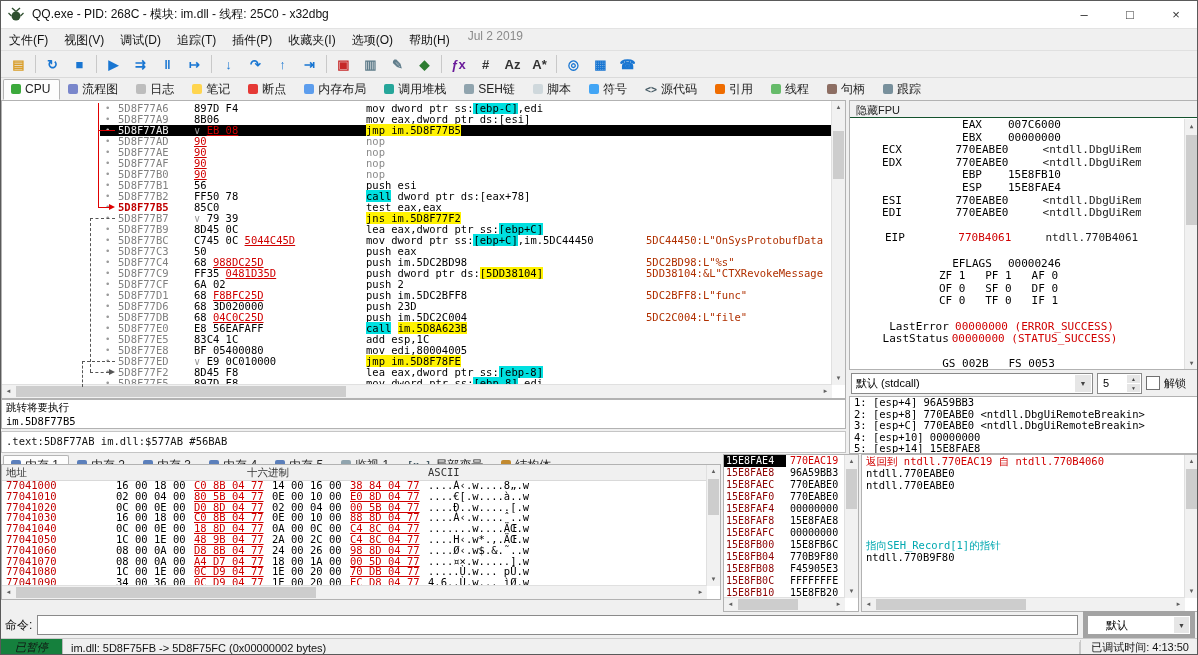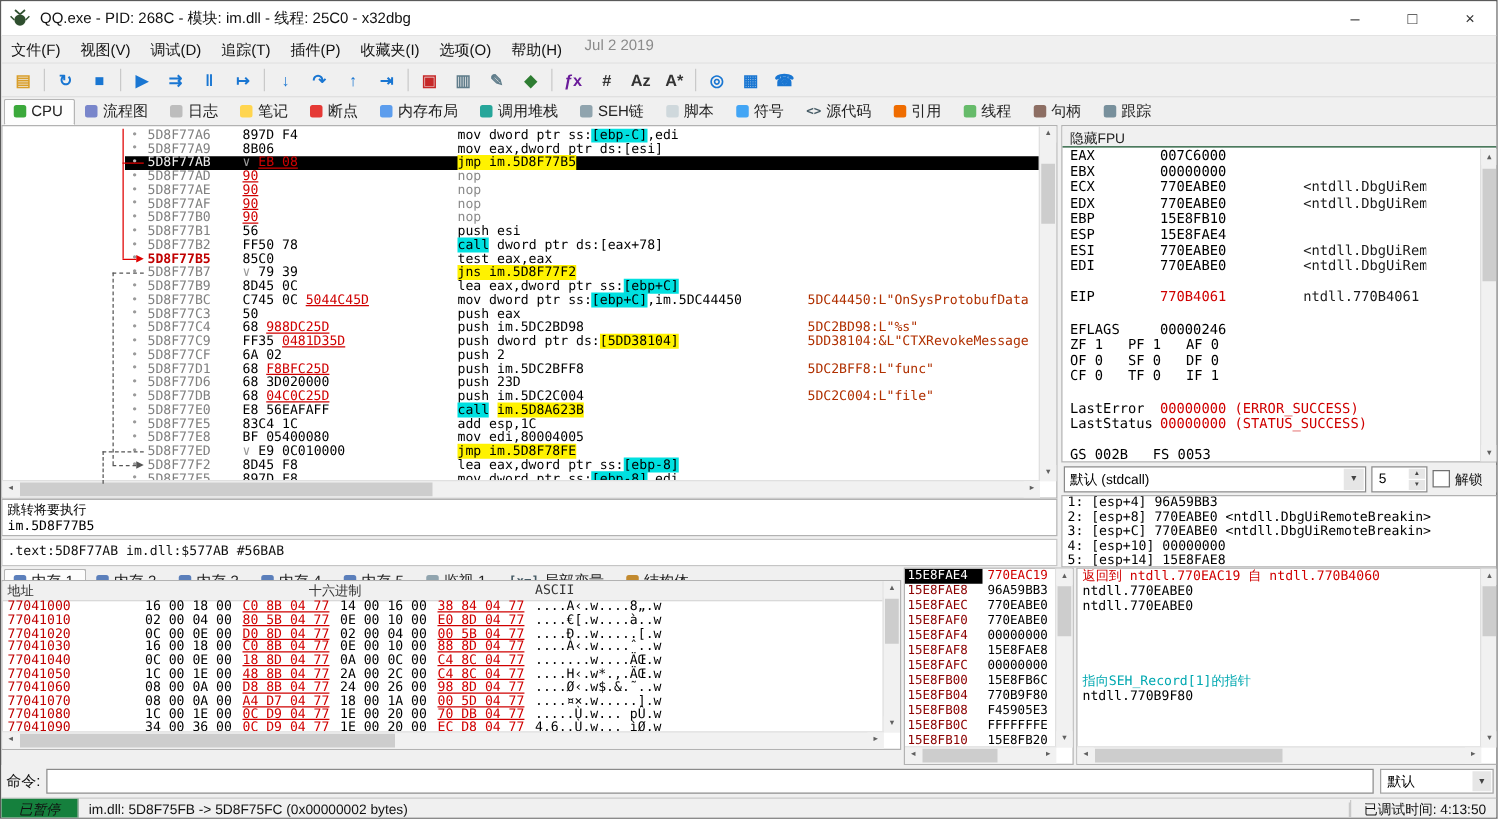--- a/index.html
+++ b/index.html
@@ -52,21 +52,21 @@
   .arrow{position:absolute;z-index:3;}
   .tri{width:0;height:0;border-top:3px solid transparent;border-bottom:3px solid transparent;position:absolute;z-index:3;}
 
   
   .infopane{left:0;top:398px;width:845px;height:30px;background:#fff;border:1px solid #b2b2b2;font-size:10.5px;padding:1px 4px;}
   .disstatus{left:0;top:430px;width:845px;height:22px;background:#fff;border:1px solid #c5c5c5;font-size:10.5px;padding:3px 4px;color:#111;}
 
   
   .regs{left:848px;top:99px;width:350px;height:270px;background:#fff;border:1px solid #b2b2b2;}
   .regs-header{position:absolute;left:0;top:0;width:348px;height:17px;background:#f0f0f0;border-bottom:1px solid #14532d;font-size:11px;color:#222;padding:2px 6px;box-sizing:border-box;}
-  .reglines{position:absolute;left:0;top:18px;width:291px;height:250px;overflow:hidden;}
+  .reglines{position:absolute;left:0;top:18px;width:291px;height:250px;overflow:hidden;text-align:center;}
   .reg-line{height:12.6px;line-height:12.6px;font-size:11px;white-space:pre;padding-left:6px;}
   .rn{display:inline-block;min-width:72px;color:#000;}
   .rv{display:inline-block;color:#000;}
   .rv.wide{min-width:108px;}
   .rv.red{color:#d00000;}
   .rx{color:#1a1a1a;}
 
   .convrow{left:848px;top:371px;width:350px;height:22px;background:#f0f0f0;display:flex;align-items:center;gap:4px;padding:0 2px;}
   .combo{width:236px;height:19px;background:#fff;border:1px solid #8a8a8a;font-size:11px;display:flex;align-items:center;padding-left:4px;position:relative;}
   .combo .arrowbox{position:absolute;right:1px;top:1px;bottom:1px;width:16px;background:#e6e6e6;display:flex;align-items:center;justify-content:center;font-size:7px;color:#444;}
@@ -104,21 +104,21 @@
   .cmts{left:860px;top:453px;width:338px;height:158px;background:#fff;border:1px solid #b2b2b2;}
   .cmtlines{position:absolute;left:0;top:0;width:325px;height:145px;overflow:hidden;}
   .cmt-line{height:12px;line-height:12px;font-size:10.5px;white-space:pre;padding-left:4px;color:#000;}
   .cmt-line.red{color:#d00000;}
   .cmt-line.cyan{color:#00a8b0;}
 
   
   .cmdbar{left:0;top:611px;width:1198px;height:26px;background:#f0f0f0;display:flex;align-items:center;padding:0 4px;gap:5px;}
   .cmdlabel{font-size:12px;color:#111;}
   .cmdinput{flex:1;height:18px;background:#fff;border:1px solid #8a8a8a;}
-  .cmddrop{width:84px;height:18px;background:#fff;border:1px solid #a3a3a3;font-size:11px;display:flex;align-items:center;padding-left:5px;position:relative;}
+  .cmddrop{width:84px;height:18px;background:#fff;border:5px solid #a3a3a3;font-size:11px;display:flex;align-items:center;padding-left:18px;position:relative;}
   .cmddrop .arrowbox{position:absolute;right:1px;top:1px;bottom:1px;width:15px;background:#e6e6e6;display:flex;align-items:center;justify-content:center;font-size:7px;color:#444;}
 
   
   .statusbar{left:0;top:637px;width:1198px;height:18px;background:#f0f0f0;border-top:1px solid #c9c9c9;display:flex;align-items:center;font-size:11px;}
   .st-badge{background:#15803d;color:#111;height:100%;display:flex;align-items:center;padding:0 14px;border-right:1px solid #b9b9b9;font-style:italic;}
   .st-msg{padding:0 8px;color:#111;border-right:1px solid #c9c9c9;flex:1;}
   .st-right{padding:0 10px;color:#111;border-left:1px solid #c9c9c9;}
 
   
   .vsb{position:absolute;width:13px;background:#f1f1f1;border-left:1px solid #e0e0e0;}
@@ -454,21 +454,21 @@
       <span style="position:absolute;left:4px;top:1px">地址</span>
       <span style="position:absolute;left:110px;width:312px;text-align:center;top:1px">十六进制</span>
       <span style="position:absolute;left:426px;top:1px">ASCII</span>
     </div>
     <div class="memrows mono" id="memrows">
         <div class="mem-row"><span class="m-addr">77041000</span><span class="m-g">16 00 18 00</span><span class="m-g red">C0 8B 04 77</span><span class="m-g">14 00 16 00</span><span class="m-g red">38 84 04 77</span><span class="m-ascii">....À‹.w....8„.w</span></div>
         <div class="mem-row"><span class="m-addr">77041010</span><span class="m-g">02 00 04 00</span><span class="m-g red">80 5B 04 77</span><span class="m-g">0E 00 10 00</span><span class="m-g red">E0 8D 04 77</span><span class="m-ascii">....€[.w....à..w</span></div>
         <div class="mem-row"><span class="m-addr">77041020</span><span class="m-g">0C 00 0E 00</span><span class="m-g red">D0 8D 04 77</span><span class="m-g">02 00 04 00</span><span class="m-g red">00 5B 04 77</span><span class="m-ascii">....Ð..w.....[.w</span></div>
         <div class="mem-row"><span class="m-addr">77041030</span><span class="m-g">16 00 18 00</span><span class="m-g red">C0 8B 04 77</span><span class="m-g">0E 00 10 00</span><span class="m-g red">88 8D 04 77</span><span class="m-ascii">....À‹.w....ˆ..w</span></div>
         <div class="mem-row"><span class="m-addr">77041040</span><span class="m-g">0C 00 0E 00</span><span class="m-g red">18 8D 04 77</span><span class="m-g">0A 00 0C 00</span><span class="m-g red">C4 8C 04 77</span><span class="m-ascii">.......w....ÄŒ.w</span></div>
-        <div class="mem-row"><span class="m-addr">77041050</span><span class="m-g">1C 00 1E 00</span><span class="m-g red">48 8B 04 77</span><span class="m-g">2A 00 2C 00</span><span class="m-g red">C4 8C 04 77</span><span class="m-ascii">....H‹.w*.,.ÄŒ.w</span></div>
+        <div class="mem-row"><span class="m-addr">77041050</span><span class="m-g">1C 00 1E 00</span><span class="m-g red">48 9B 04 77</span><span class="m-g">2A 00 2C 00</span><span class="m-g red">C4 8C 04 77</span><span class="m-ascii">....H‹.w*.,.ÄŒ.w</span></div>
         <div class="mem-row"><span class="m-addr">77041060</span><span class="m-g">08 00 0A 00</span><span class="m-g red">D8 8B 04 77</span><span class="m-g">24 00 26 00</span><span class="m-g red">98 8D 04 77</span><span class="m-ascii">....Ø‹.w$.&amp;.˜..w</span></div>
         <div class="mem-row"><span class="m-addr">77041070</span><span class="m-g">08 00 0A 00</span><span class="m-g red">A4 D7 04 77</span><span class="m-g">18 00 1A 00</span><span class="m-g red">00 5D 04 77</span><span class="m-ascii">....¤×.w.....].w</span></div>
         <div class="mem-row"><span class="m-addr">77041080</span><span class="m-g">1C 00 1E 00</span><span class="m-g red">0C D9 04 77</span><span class="m-g">1E 00 20 00</span><span class="m-g red">70 DB 04 77</span><span class="m-ascii">.....Ù.w... pÛ.w</span></div>
         <div class="mem-row"><span class="m-addr">77041090</span><span class="m-g">34 00 36 00</span><span class="m-g red">0C D9 04 77</span><span class="m-g">1E 00 20 00</span><span class="m-g red">EC D8 04 77</span><span class="m-ascii">4.6..Ù.w... ìØ.w</span></div>
       </div>
 
   <div class="vsb" style="right: 0px; top: 0px; height: 121px;">
         <div class="sbtn" style="top: 0px;">▲</div>
         <div class="sbtn" style="bottom: 0px;">▼</div>
         <div class="thumbv" style="top: 14px; height: 36px;"></div>

